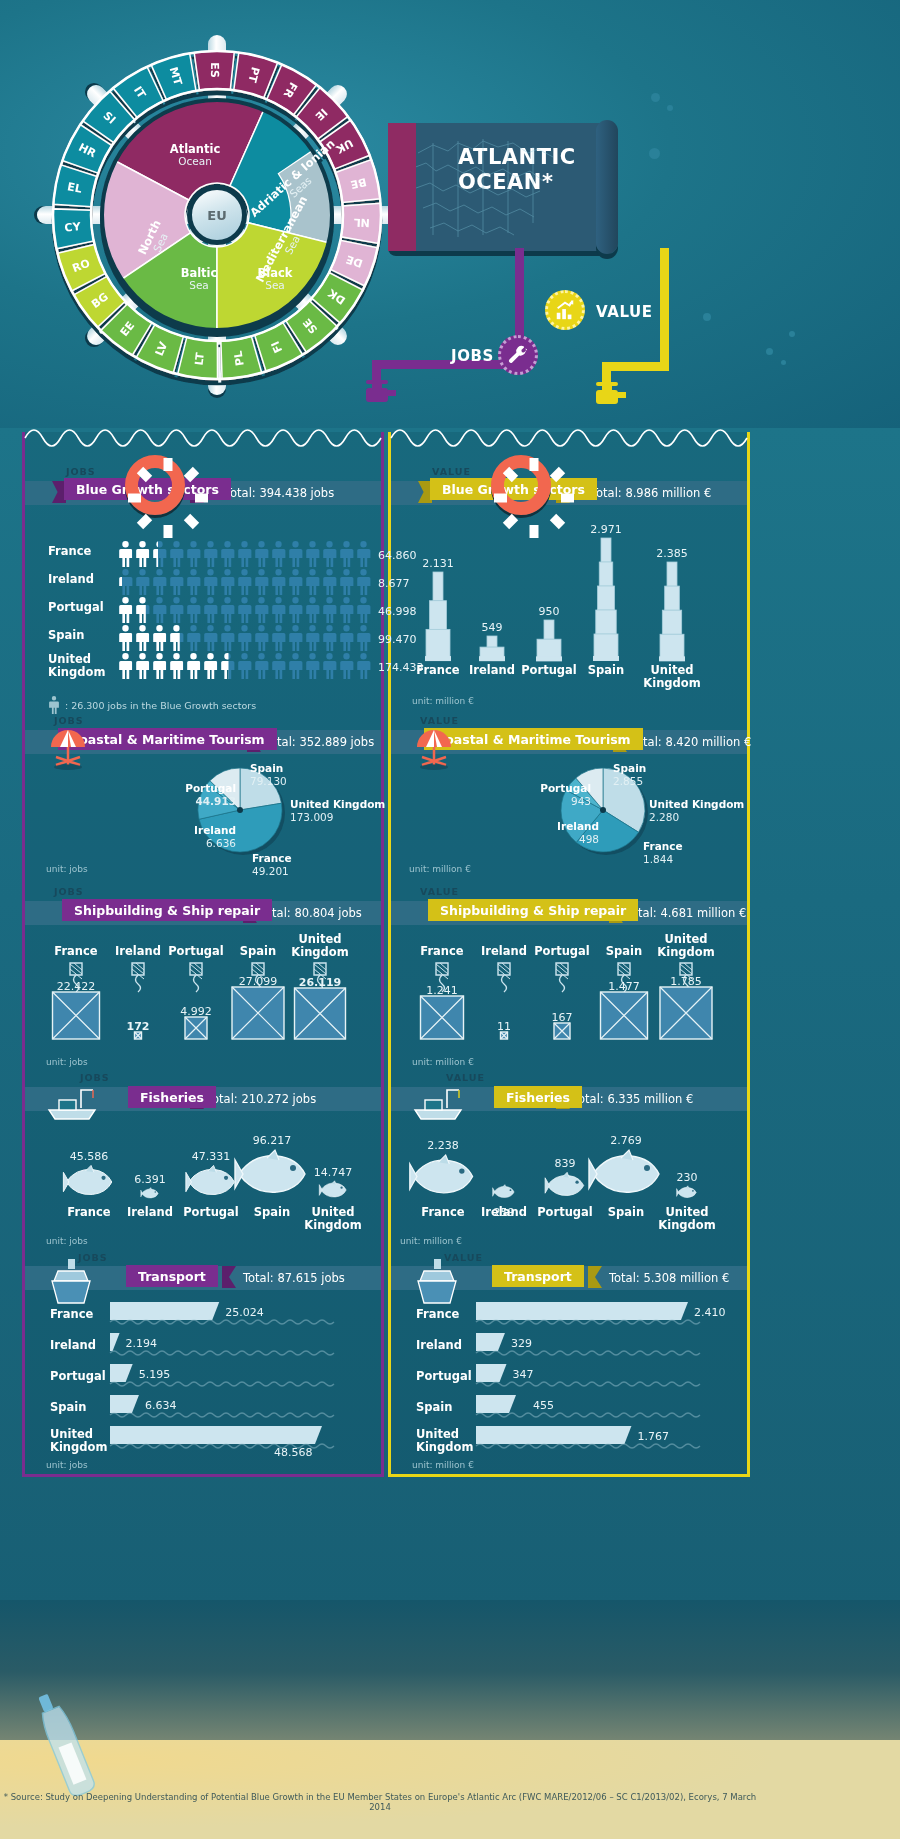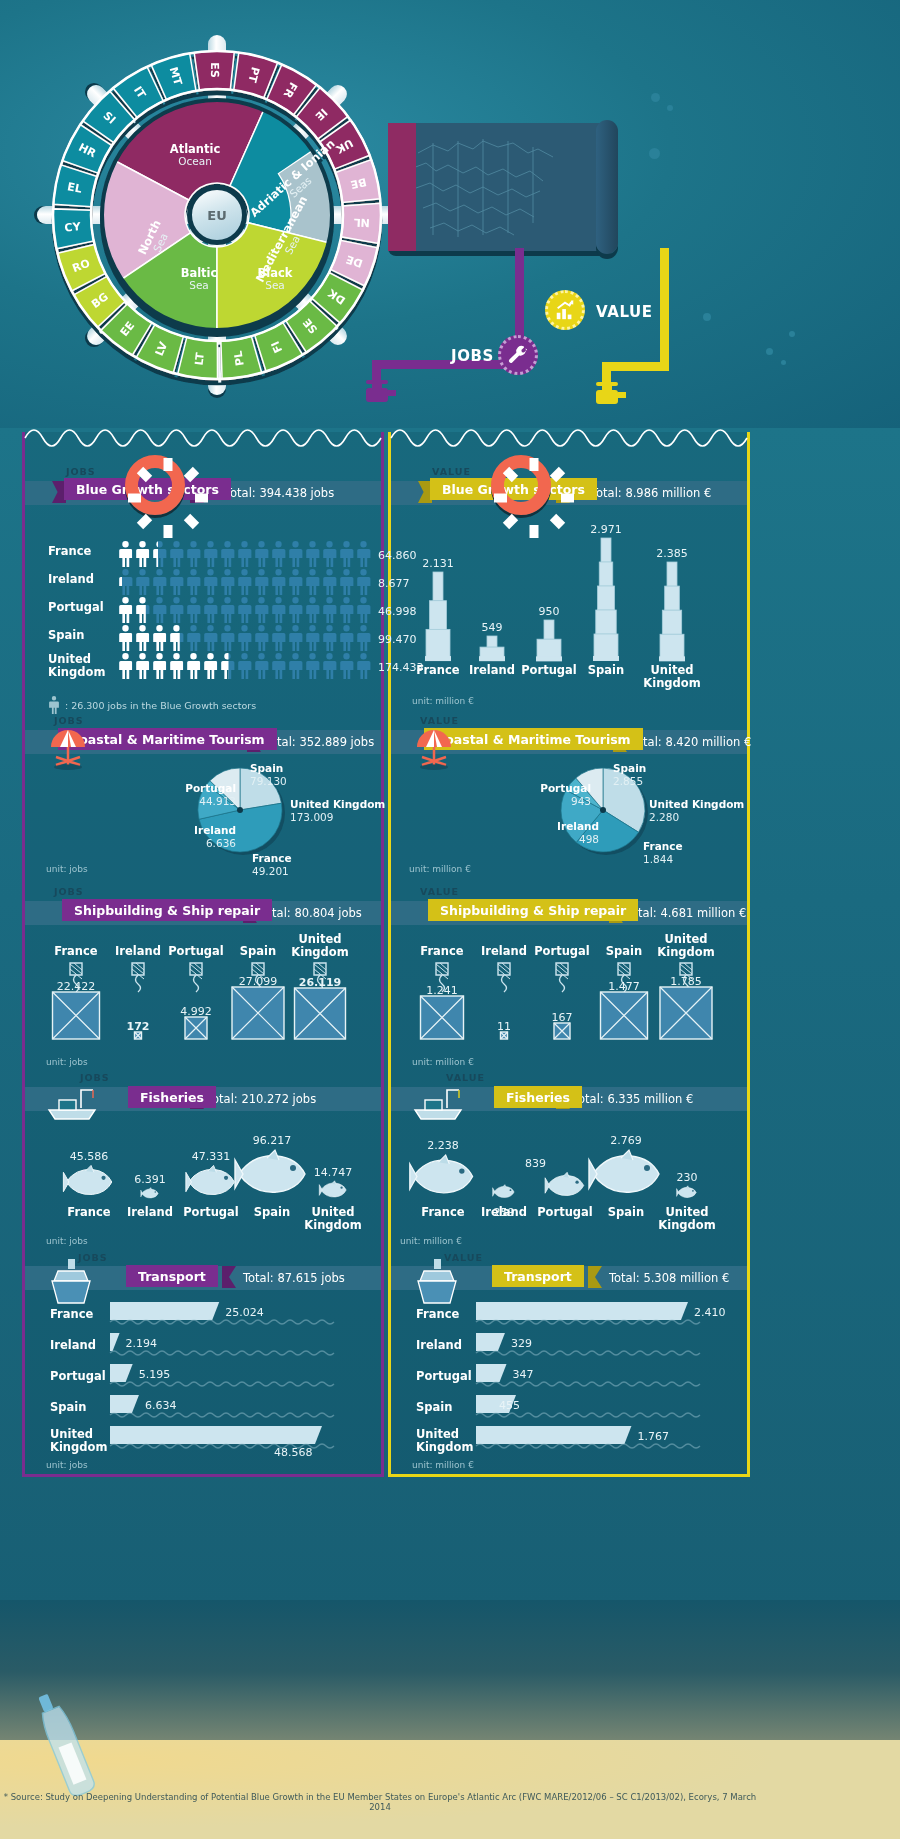--- a/index.html
+++ b/index.html
@@ -201,20 +201,24 @@
   <svg class="banner-map" viewBox="0 0 225 128">
     <g fill="none" stroke="#7fc4d8" stroke-width="0.8">
       <path d="M30 30 L45 22 L60 28 L70 20 L85 26 L95 18 L110 24 L125 20 L140 30 L150 26 L165 34"></path>
       <path d="M25 45 L38 40 L48 48 L60 42 L75 50 L88 44 L100 52 L115 46 L128 54 L142 48 L155 58"></path>
       <path d="M28 65 L42 60 L55 68 L68 62 L82 70 L95 64 L110 72 L124 66 L138 74 L152 68"></path>
       <path d="M35 85 L48 80 L62 88 L76 82 L90 90 L104 84 L118 92 L132 86 L146 94"></path>
       <path d="M42 105 L56 100 L70 108 L84 102 L98 110 L112 104 L126 112"></path>
       <path d="M22 22 L22 110 M45 20 L45 112 M70 18 L70 114 M95 16 L95 112 M120 18 L120 110 M145 24 L145 100"></path>
     </g>
   </svg>
+  <div class="banner-title" style="position:static;margin:22px 0 0 70px;">
+    <span>ATLANTIC</span><br>
+    <span>OCEAN*</span>
+  </div>
 </div>
 <div class="banner-arc"></div>
 <div class="banner-roll"></div>
 
 <div class="pipe" style="left:515px;top:248px;width:9px;height:120px;"></div>
 <div class="pipe" style="left:372px;top:360px;width:152px;height:9px;"></div>
 <div class="pipe" style="left:372px;top:368px;width:9px;height:28px;"></div>
 <div class="pipe-y" style="left:660px;top:248px;width:9px;height:122px;"></div>
 <div class="pipe-y" style="left:602px;top:362px;width:67px;height:9px;"></div>
 <div class="pipe-y" style="left:602px;top:370px;width:9px;height:28px;"></div>
@@ -722,21 +726,21 @@
         <path d="M0 0 L-40.959486943149166 9.290878825708205 A42 42 0 0 1 -33.35996111629654 -25.516915846535667 Z" fill="#3fa9c6" stroke="#1d7489" stroke-width="0.7"></path>
         <path d="M0 0 L-33.35996111629654 -25.516915846535667 A42 42 0 0 1 -30.119459992269064 -29.271455887504178 Z" fill="#4cb4cd" stroke="#1d7489" stroke-width="0.7"></path>
         <path d="M0 0 L-30.119459992269064 -29.271455887504178 A42 42 0 0 1 -7.715274834628325e-15 -42 Z" fill="#dcebf1" stroke="#1d7489" stroke-width="0.7"></path>
         <circle r="3" fill="#0d3a4b"></circle>
       </g>
     </svg>
     <div style="position: absolute; left: 250px; top: 762px; width: 116px; text-align: left; color: rgb(255, 255, 255); font-size: 10.5px; font-weight: bold; line-height: 1.25;"><span>Spain</span><br><span style="font-weight:normal;color:#e2f0f4;">79.130</span></div>
     <div style="position: absolute; left: 290px; top: 798px; width: 116px; text-align: left; color: rgb(255, 255, 255); font-size: 10.5px; font-weight: bold; line-height: 1.25;"><span>United Kingdom</span><br><span style="font-weight:normal;color:#e2f0f4;">173.009</span></div>
     <div style="position: absolute; left: 252px; top: 852px; width: 116px; text-align: left; color: rgb(255, 255, 255); font-size: 10.5px; font-weight: bold; line-height: 1.25;"><span>France</span><br><span style="font-weight:normal;color:#e2f0f4;">49.201</span></div>
     <div style="position: absolute; left: 120px; top: 824px; width: 116px; text-align: right; color: rgb(255, 255, 255); font-size: 10.5px; font-weight: bold; line-height: 1.25;"><span>Ireland</span><br><span style="font-weight:normal;color:#e2f0f4;">6.636</span></div>
-    <div style="position: absolute; left: 120px; top: 782px; width: 116px; text-align: right; color: rgb(255, 255, 255); font-size: 10.5px; font-weight: bold; line-height: 1.25;"><span>Portugal</span><br><span style="font-weight:normal;color:#e2f0f4;">44.913</span></div>
+    <div style="position: absolute; left: 120px; top: 782px; width: 116px; text-align: right; color: rgb(255, 255, 255); font-size: 10.5px; font-weight: bold; line-height: 1.25;"><span>Portugal</span><br><span style="font-weight:bold;color:#e2f0f4;">44.913</span></div>
     <div class="unit" style="left: 46px; top: 864px;">unit: jobs</div>
     <svg width="120" height="120" style="position:absolute;left:543px;top:750px;">
       <circle cx="63" cy="63" r="42" fill="#0d3a4b" opacity=".5"></circle>
       <g transform="translate(60,60)">
         <path d="M0 0 L2.5717582782094417e-15 -42 A42 42 0 0 1 35.5921608198006 22.29793910157285 Z" fill="#bfdde8" stroke="#1d7489" stroke-width="0.7"></path>
         <path d="M0 0 L35.5921608198006 22.29793910157285 A42 42 0 0 1 -26.742818171622925 32.38551645781668 Z" fill="#2e9cba" stroke="#1d7489" stroke-width="0.7"></path>
         <path d="M0 0 L-26.742818171622925 32.38551645781668 A42 42 0 0 1 -36.94888330160354 -19.96947727819843 Z" fill="#3fa9c6" stroke="#1d7489" stroke-width="0.7"></path>
         <path d="M0 0 L-36.94888330160354 -19.96947727819843 A42 42 0 0 1 -27.175394536097908 -32.023396631329106 Z" fill="#4cb4cd" stroke="#1d7489" stroke-width="0.7"></path>
         <path d="M0 0 L-27.175394536097908 -32.023396631329106 A42 42 0 0 1 -4.501876846203358e-14 -42 Z" fill="#dcebf1" stroke="#1d7489" stroke-width="0.7"></path>
         <circle r="3" fill="#0d3a4b"></circle>
@@ -950,21 +954,21 @@
       <path d="M34 10 L42 2 L46 12" fill="#bcdce8" stroke="#f0f8fb" stroke-width="1.2"></path>
     </svg>
     <div class="num" style="left: 464px; top: 1170px; width: 80px; text-align: center; margin-top: 36px;">259</div>
     <div class="ctry" style="left: 462px; top: 1206px; width: 84px; text-align: center;">Ireland</div>
     <svg width="43" height="29" viewBox="0 0 78 52" style="position:absolute;left:543.5px;top:1171px;">
       <path d="M6 26 Q20 6 44 8 Q64 10 72 26 Q64 42 44 44 Q20 46 6 26 Z" fill="#cde5ef" stroke="#f0f8fb" stroke-width="1.4"></path>
       <path d="M6 26 L-2 12 L-2 40 Z" fill="#cde5ef" stroke="#f0f8fb" stroke-width="1.4" transform="translate(4,0)"></path>
       <circle cx="60" cy="20" r="3" fill="#2b6a82"></circle>
       <path d="M34 10 L42 2 L46 12" fill="#bcdce8" stroke="#f0f8fb" stroke-width="1.2"></path>
     </svg>
-    <div class="num" style="left: 525px; top: 1157px; width: 80px; text-align: left;">839</div>
+    <div class="num" style="left: 525px; top: 1157px; width: 80px; text-align: center;">839</div>
     <div class="ctry" style="left: 523px; top: 1206px; width: 84px; text-align: center;">Portugal</div>
     <svg width="78" height="52" viewBox="0 0 78 52" style="position:absolute;left:587px;top:1148px;">
       <path d="M6 26 Q20 6 44 8 Q64 10 72 26 Q64 42 44 44 Q20 46 6 26 Z" fill="#cde5ef" stroke="#f0f8fb" stroke-width="1.4"></path>
       <path d="M6 26 L-2 12 L-2 40 Z" fill="#cde5ef" stroke="#f0f8fb" stroke-width="1.4" transform="translate(4,0)"></path>
       <circle cx="60" cy="20" r="3" fill="#2b6a82"></circle>
       <path d="M34 10 L42 2 L46 12" fill="#bcdce8" stroke="#f0f8fb" stroke-width="1.2"></path>
     </svg>
     <div class="num" style="left: 586px; top: 1134px; width: 80px; text-align: center;">2.769</div>
     <div class="ctry" style="left: 584px; top: 1206px; width: 84px; text-align: center;">Spain</div>
     <svg width="22" height="15" viewBox="0 0 78 52" style="position:absolute;left:676px;top:1185px;">
@@ -1069,21 +1073,21 @@
       <path d="M0 0 H30.524481327800828 L23.524481327800828 18 H0 Z" fill="#cde5ef"></path>
     </svg>
     <div class="num" style="left: 512.524px; top: 1368px;">347</div>
     <svg width="224" height="8" viewBox="0 0 224 8" preserveAspectRatio="none" style="position:absolute;left:476px;top:1380px;opacity:.45;">
       <path d="M0 4 q4 -4 8 0 t8 0 t8 0 t8 0 t8 0 t8 0 t8 0 t8 0 t8 0 t8 0 t8 0 t8 0 t8 0 t8 0 t8 0 t8 0 t8 0 t8 0 t8 0 t8 0 t8 0 t8 0 t8 0 t8 0 t8 0 t8 0 t8 0 t8 0" stroke="#9fc7d4" stroke-width="1.4" fill="none"></path>
     </svg>
     <div class="ctry" style="left: 416px; top: 1401px;">Spain</div>
     <svg width="46.024896265560166" height="22" style="position:absolute;left:476px;top:1395px;">
       <path d="M0 0 H40.024896265560166 L33.024896265560166 18 H0 Z" fill="#cde5ef"></path>
     </svg>
-    <div class="num" style="left: 499px; top: 1399px;">455</div>
+    <div class="num" style="left: 533px; top: 1399px;">455</div>
     <svg width="224" height="8" viewBox="0 0 224 8" preserveAspectRatio="none" style="position:absolute;left:476px;top:1411px;opacity:.45;">
       <path d="M0 4 q4 -4 8 0 t8 0 t8 0 t8 0 t8 0 t8 0 t8 0 t8 0 t8 0 t8 0 t8 0 t8 0 t8 0 t8 0 t8 0 t8 0 t8 0 t8 0 t8 0 t8 0 t8 0 t8 0 t8 0 t8 0 t8 0 t8 0 t8 0 t8 0" stroke="#9fc7d4" stroke-width="1.4" fill="none"></path>
     </svg>
     <div class="ctry" style="left: 416px; top: 1428px;">United<br>Kingdom</div>
     <svg width="161.43734439834023" height="22" style="position:absolute;left:476px;top:1426px;">
       <path d="M0 0 H155.43734439834023 L148.43734439834023 18 H0 Z" fill="#cde5ef"></path>
     </svg>
     <div class="num" style="left: 637.437px; top: 1430px;">1.767</div>
     <svg width="224" height="8" viewBox="0 0 224 8" preserveAspectRatio="none" style="position:absolute;left:476px;top:1442px;opacity:.45;">
       <path d="M0 4 q4 -4 8 0 t8 0 t8 0 t8 0 t8 0 t8 0 t8 0 t8 0 t8 0 t8 0 t8 0 t8 0 t8 0 t8 0 t8 0 t8 0 t8 0 t8 0 t8 0 t8 0 t8 0 t8 0 t8 0 t8 0 t8 0 t8 0 t8 0 t8 0" stroke="#9fc7d4" stroke-width="1.4" fill="none"></path>

